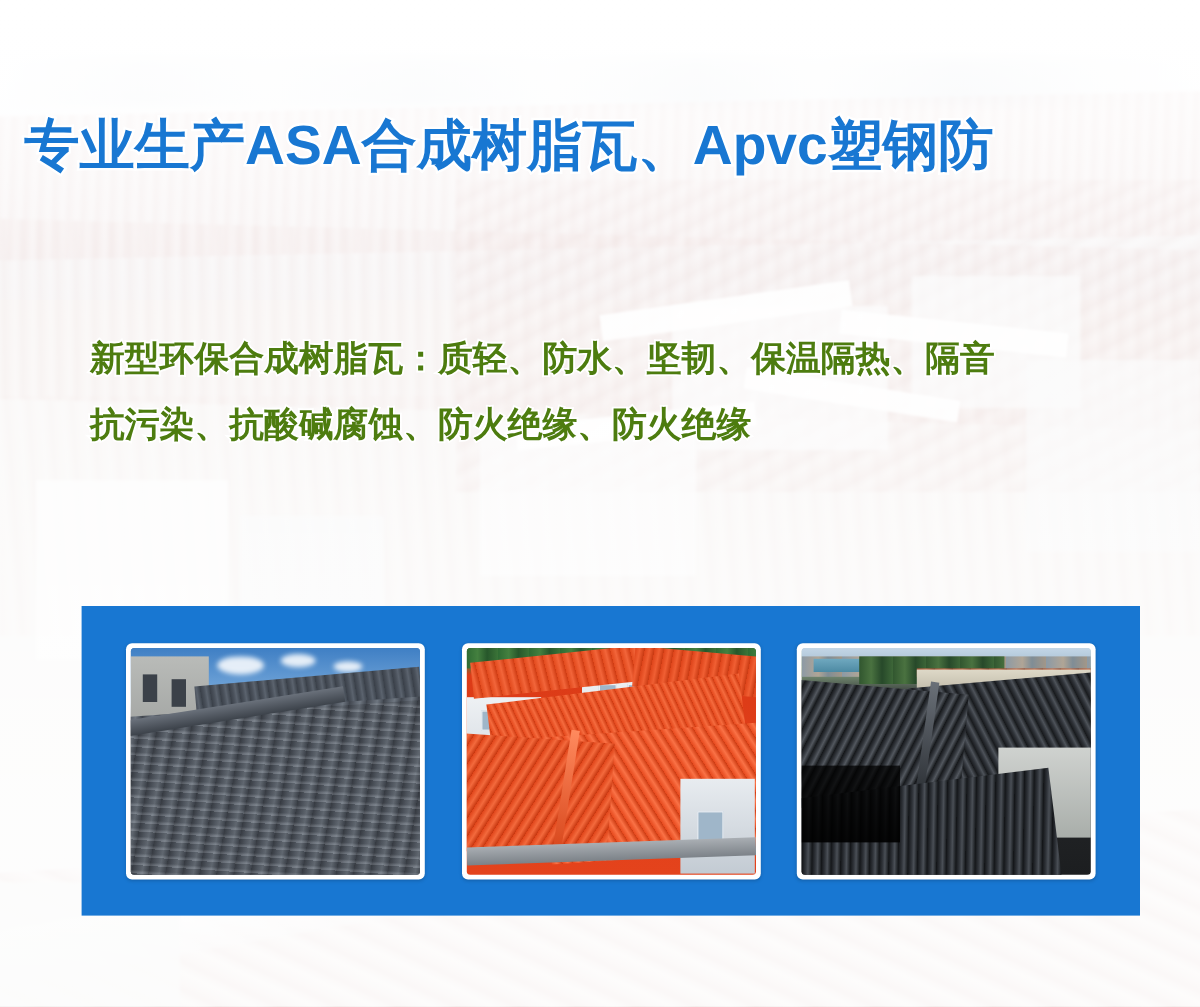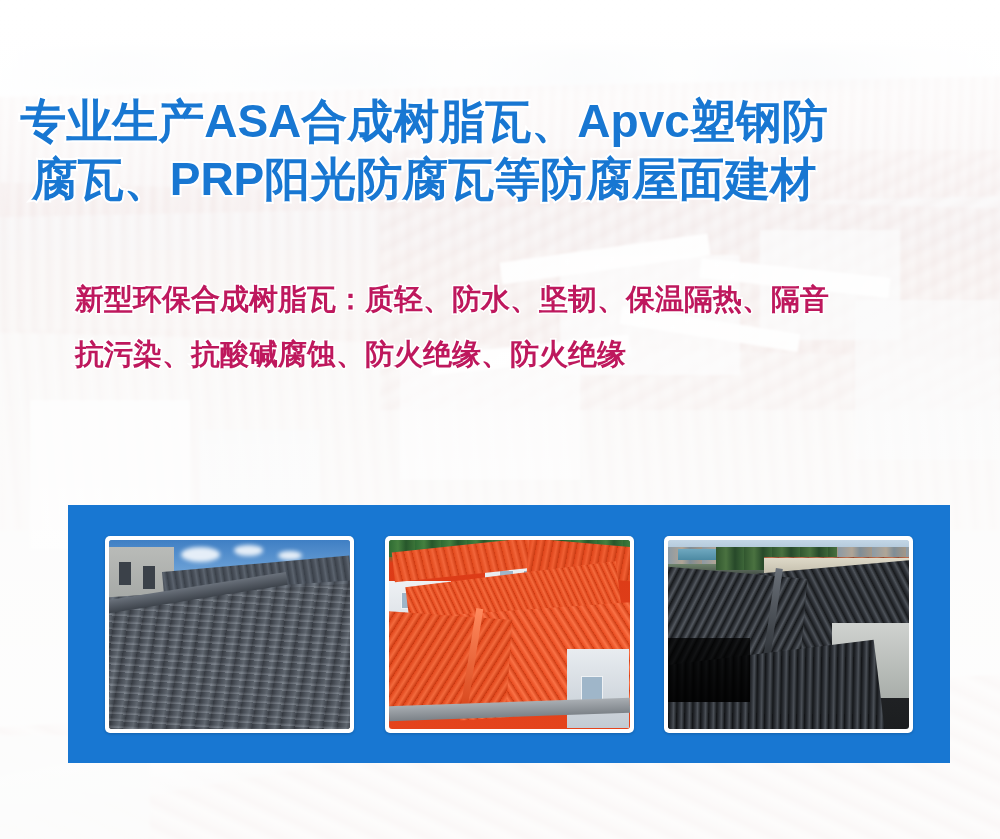--- a/index.html
+++ b/index.html
@@ -182,21 +182,21 @@
 
   
   .sub-block {
     position: absolute;
     left: 75px; top: 272px;
     width: 880px;
   }
   .sub-line {
     font-size: 29px;
     font-weight: bold;
-    color: #be185d;
+    color: #4d7c0f;
     line-height: 55px;
     -webkit-text-stroke: 3px #ffffff;
     paint-order: stroke fill;
     white-space: nowrap;
   }
 
   
   .gallery {
     position: absolute;
     left: 68px; top: 505px;
@@ -342,21 +342,20 @@
 
     <div class="bottom-roof"></div>
     <div class="bottom-ridge"></div>
     <div class="bottom-gray"></div>
 
     <div class="bg-wash"></div>
   </div>
 
   <div class="headline">
     <span class="hl-line">专业生产ASA合成树脂瓦、Apvc塑钢防</span>
-    <span class="hl-line">腐瓦、PRP阳光防腐瓦等防腐屋面建材</span>
   </div>
 
   <div class="sub-block">
     <div class="sub-line">新型环保合成树脂瓦：质轻、防水、坚韧、保温隔热、隔音</div>
     <div class="sub-line">抗污染、抗酸碱腐蚀、防火绝缘、防火绝缘</div>
   </div>
 
   <div class="gallery">
 
     <div class="photo">

